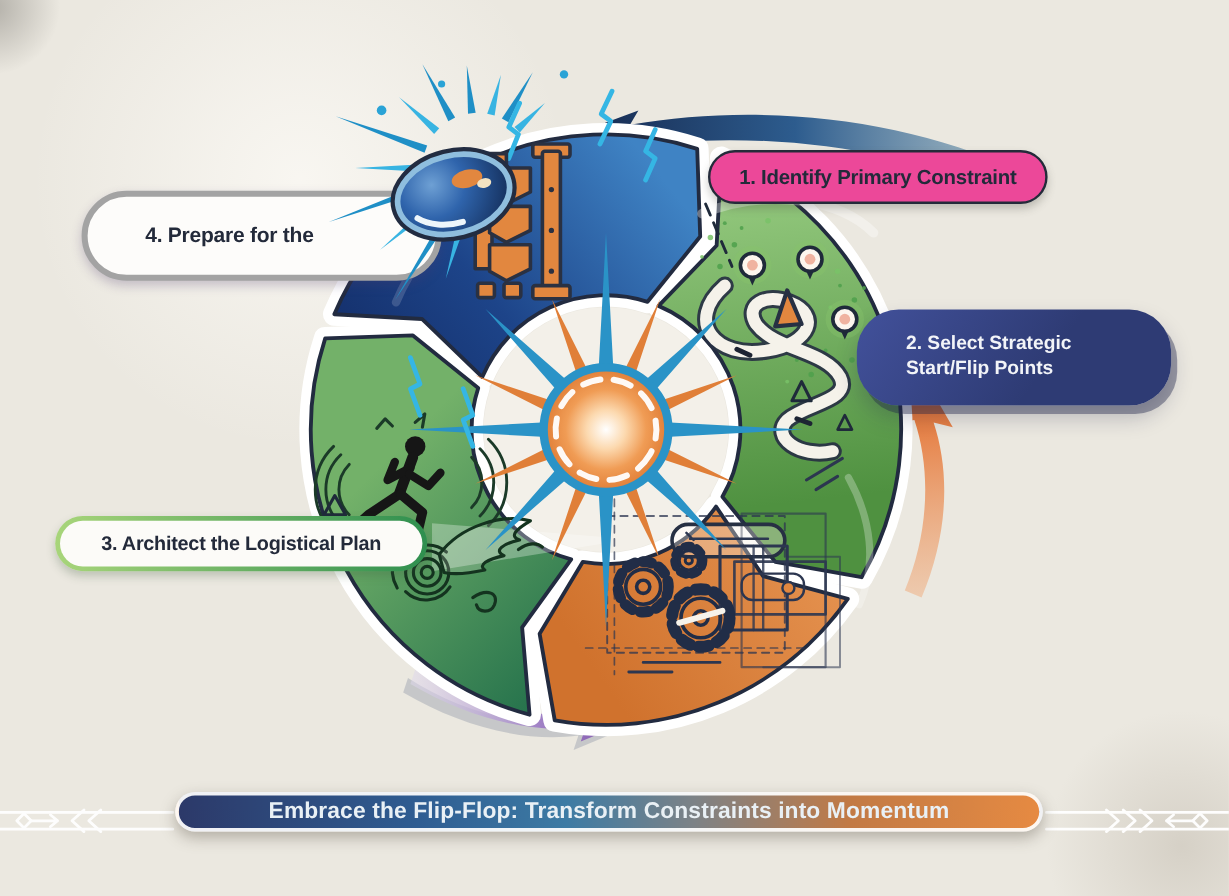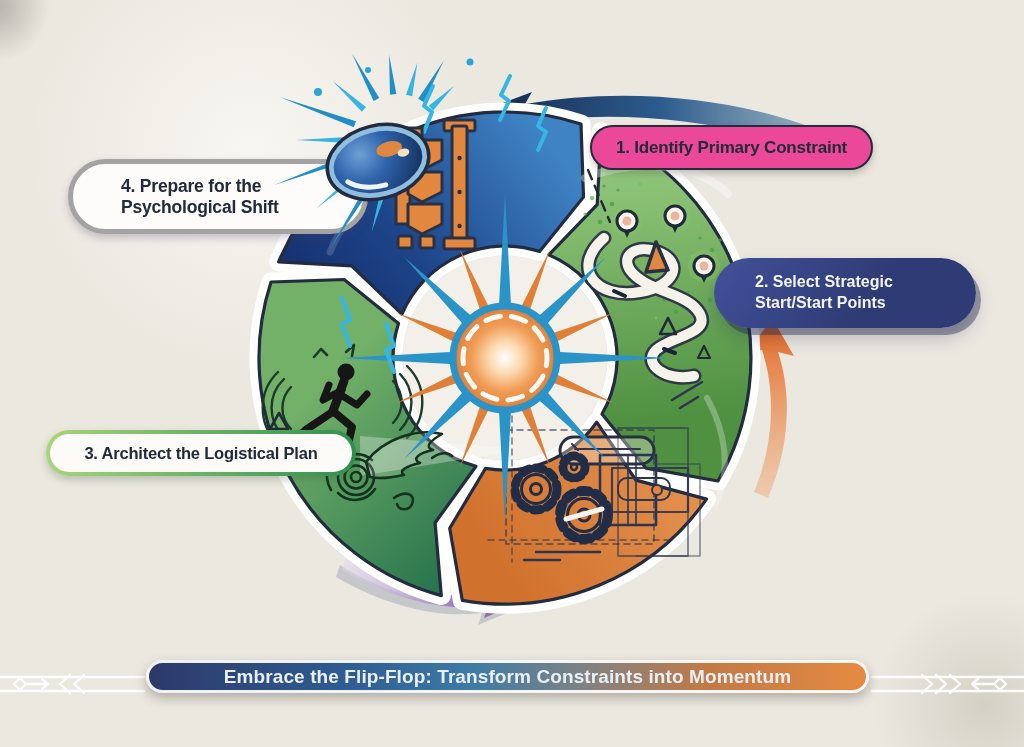--- a/index.html
+++ b/index.html
@@ -16,21 +16,21 @@
   #svg-main{z-index:1;}
   #svg-top{z-index:8;pointer-events:none;}
   .pill{position:absolute;z-index:5;display:flex;align-items:center;box-sizing:border-box;}
   .pill .txt{font-weight:800;color:#232a3a;letter-spacing:-0.2px;}
   
   #pill1{left:590px;top:125px;width:283px;height:45px;background:#ec4899;
     border:2.5px solid #242b3a;border-radius:23px;justify-content:center;
     box-shadow:0 4px 7px rgba(80,78,70,.30);}
   #pill1 .txt{font-size:17px;}
   
-  #pill2{left:714px;top:258px;width:262px;height:70px;border-radius:35px;
+  #pill2{left:714px;top:258px;width:262px;height:80px;border-radius:35px;
     background:linear-gradient(125deg,#42519b 0%,#2e3b74 60%);
     box-shadow:5px 7px 0 rgba(30,36,72,.40), 0 10px 18px rgba(30,36,72,.25);
     padding-left:41px;flex-direction:column;align-items:flex-start;justify-content:center;text-align:center;}
   #pill2 .txt{color:#f2f4f8;font-size:16px;line-height:1.3;letter-spacing:0;}
   
   #pill3{left:46px;top:430px;width:310px;height:46px;border-radius:24px;padding:4px;
     background:linear-gradient(90deg,#a8d57a,#2f8f4f);
     box-shadow:0 4px 8px rgba(60,90,60,.28);}
   #pill3 .inner{width:100%;height:100%;background:#fcfbf8;border-radius:20px;
     display:flex;align-items:center;justify-content:center;}
@@ -255,30 +255,29 @@
       <circle cx="505" cy="358" r="52" fill="url(#gSun)" stroke="#2a93c7" stroke-width="7"></circle>
       <circle cx="505" cy="358" r="42" fill="none" stroke="#ffffff" stroke-width="5" stroke-dasharray="15 11" stroke-linecap="round" opacity="0.95" transform="rotate(30 505 358)"></circle>
     </g>
 </svg>
 
 <div id="pill1" class="pill">
   <span class="txt">1. Identify Primary Constraint</span>
 </div>
 <div id="pill2" class="pill">
   <span class="txt">2. Select Strategic</span>
-  <span class="txt">Start/Start Points</span>
+  <span class="txt">Start/Flip Points</span>
 </div>
 <div id="pill3" class="pill">
   <div class="inner">
     <span class="txt">3. Architect the Logistical Plan</span>
   </div>
 </div>
 <div id="pill4" class="pill">
   <span class="txt">4. Prepare for the</span>
-  <span class="txt">Psychological Shift</span>
 </div>
 <div id="banner" class="pill">
   <span class="txt">Embrace the Flip-Flop: Transform Constraints into Momentum</span>
 </div>
 
 <svg id="svg-top" class="layer" viewBox="0 0 1024 747">
   <g id="rays">
       <path d="M389.0,54.5 L390.0,94.7 L396.4,94.0 Z" fill="#1f8fc6"></path>
       <path d="M417.4,62.4 L406.0,94.7 L412.2,96.3 Z" fill="#38b4e2"></path>
       <path d="M444.0,60.3 L418.2,98.7 L423.7,101.9 Z" fill="#1f8fc6"></path>

